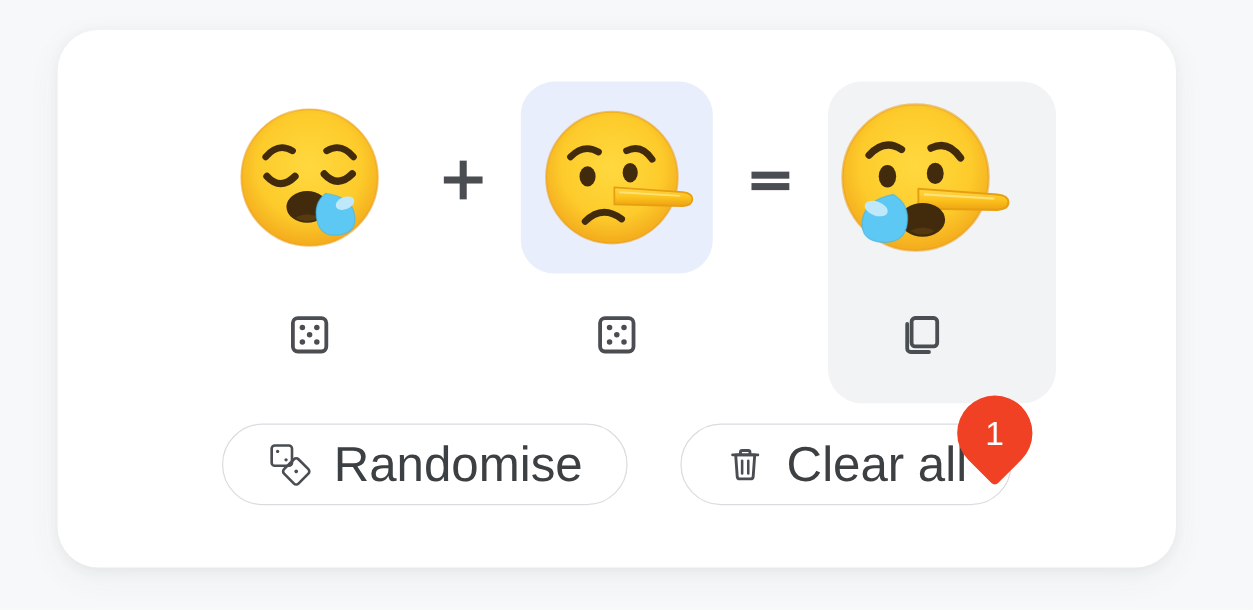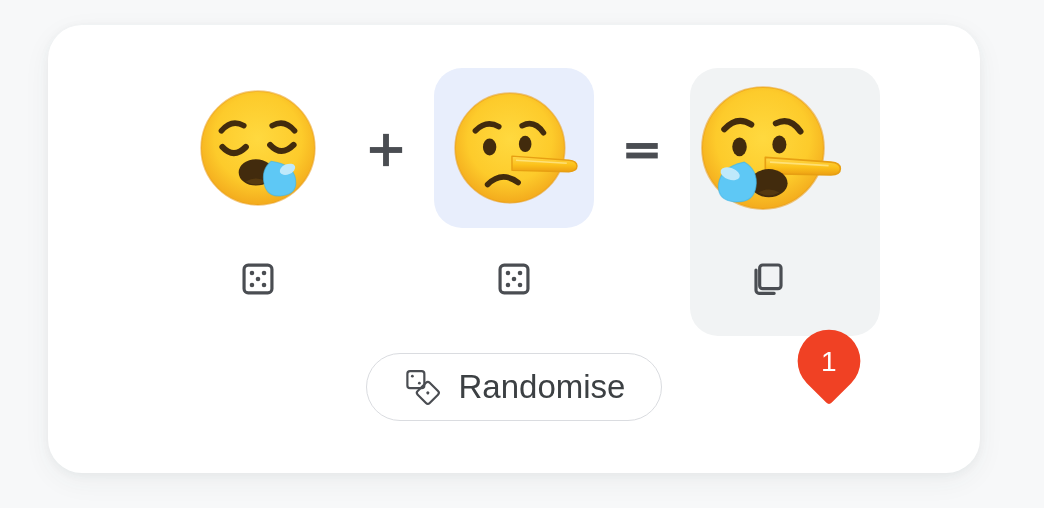--- a/index.html
+++ b/index.html
@@ -152,21 +152,21 @@
   .pill {
     height: 68px;
     border: 1px solid #dadce0;
     border-radius: 34px;
     background: #ffffff;
     display: flex;
     align-items: center;
     gap: 18px;
     padding: 0 36px;
     color: #3c4043;
-    font-size: 33px;
+    font-size: 41px;
     font-family: "Liberation Sans", sans-serif;
     cursor: pointer;
     white-space: nowrap;
   }
   .pill svg { display: block; flex: none; }
 </style>
 </head>
 <body>
 
 <div class="stage">
@@ -344,20 +344,32 @@
             <circle cx="11.2" cy="10.4" r="0.95" fill="#4a4d52"></circle>
             <g transform="rotate(-45 17 17)">
               <rect x="11.2" y="11.2" width="11.6" height="11.6" rx="1.8" fill="none" stroke="#4a4d52" stroke-width="1.5"></rect>
               <circle cx="17" cy="17" r="1.05" fill="#4a4d52"></circle>
             </g>
           </svg>
         </span>
         <span>Randomise</span>
       </div>
 
+      <div class="pill">
+        <span>
+          <svg width="34" height="34" viewBox="0 0 24 24">
+            <path d="M4.6 6.4 h14.8" fill="none" stroke="#4a4d52" stroke-width="1.7" stroke-linecap="round"></path>
+            <path d="M9.2 6.4 V4.8 a1 1 0 0 1 1 -1 h3.6 a1 1 0 0 1 1 1 v1.6" fill="none" stroke="#4a4d52" stroke-width="1.7"></path>
+            <path d="M6.4 6.4 h11.2 l-0.9 12.6 a1.6 1.6 0 0 1 -1.6 1.5 h-6.2 a1.6 1.6 0 0 1 -1.6 -1.5 z" fill="none" stroke="#4a4d52" stroke-width="1.7" stroke-linejoin="round"></path>
+            <path d="M10.2 9.8 v7.6" fill="none" stroke="#4a4d52" stroke-width="1.5" stroke-linecap="round"></path>
+            <path d="M13.8 9.8 v7.6" fill="none" stroke="#4a4d52" stroke-width="1.5" stroke-linecap="round"></path>
+          </svg>
+        </span>
+        <span>Clear all</span>
+      </div>
 
     </div>
 
   </div>
 
   <div class="badge">
     <div class="drop"></div>
     <div class="count">1</div>
   </div>
 

